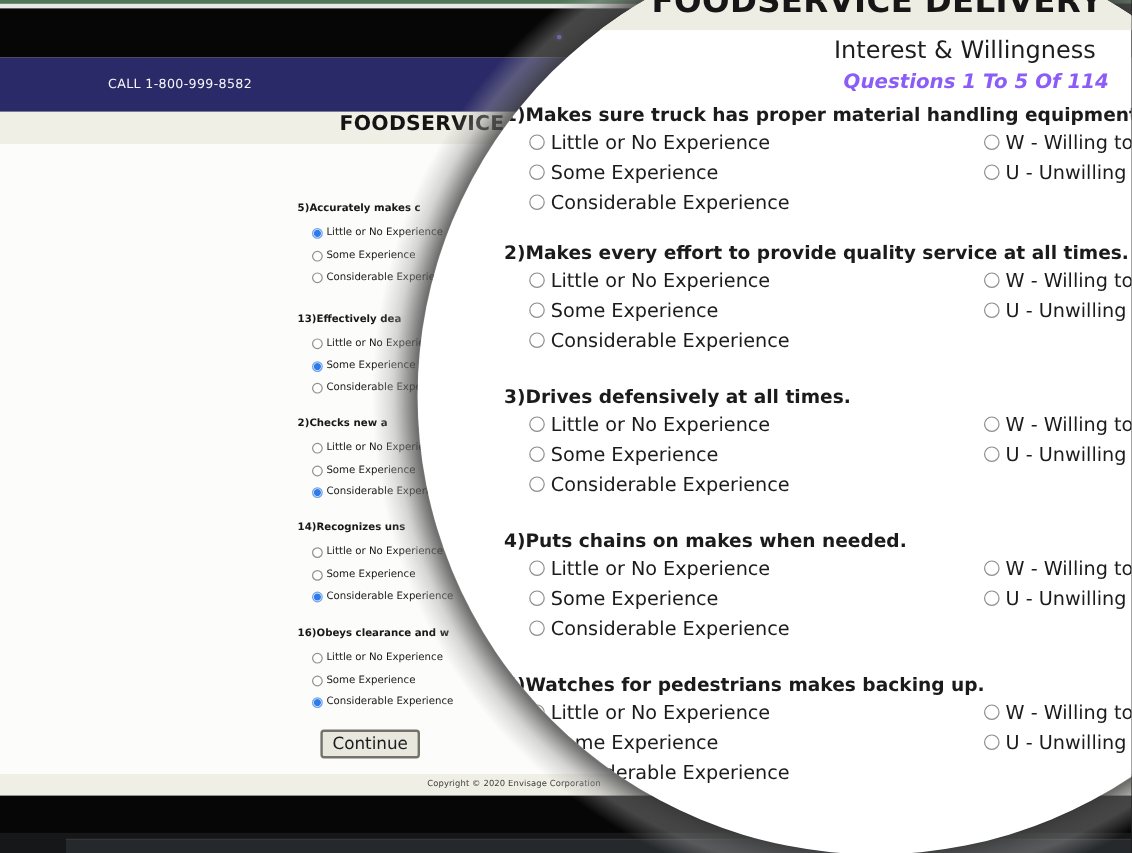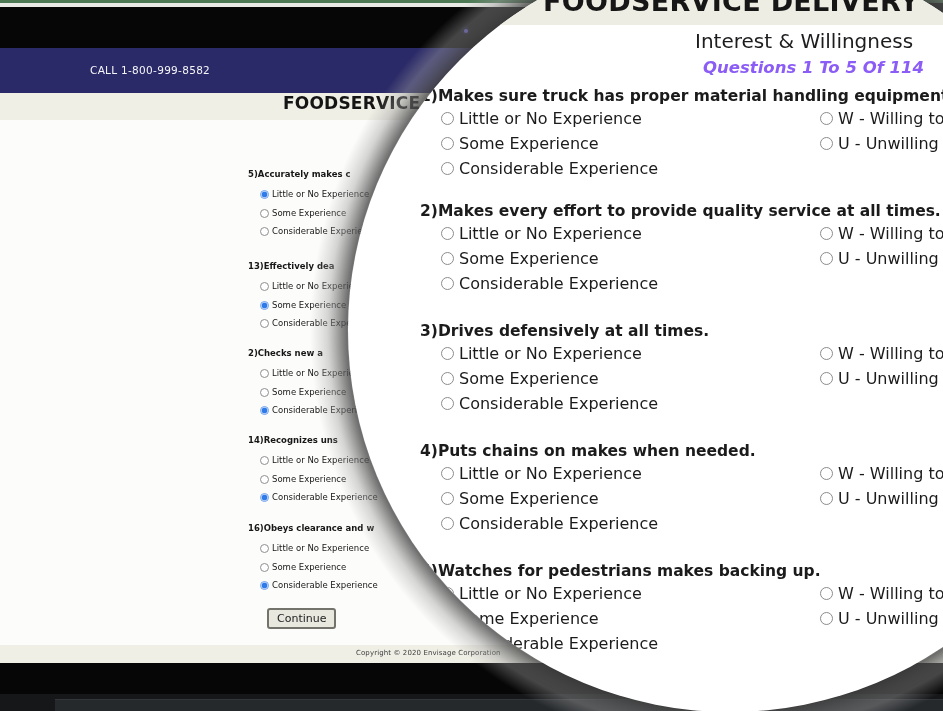--- a/index.html
+++ b/index.html
@@ -25,21 +25,21 @@
   .white-panel{left:0;top:72px;width:943px;height:525px;background:#fcfcfa;}
   .page-title{left:283px;top:45px;font-size:17px;font-weight:bold;color:#141414;letter-spacing:.2px;}
   .page-subtitle{left:0;top:79px;width:943px;text-align:center;font-size:11px;color:#1a1a1a;}
 
   .q{position:absolute;left:248px;width:220px;color:#171717;}
   .q .qhead{font-size:8.5px;font-weight:bold;white-space:nowrap;}
   .q .opt{position:absolute;left:12px;display:flex;align-items:center;gap:3px;font-size:8.5px;white-space:nowrap;}
   .rd{width:9px;height:9px;border:1px solid #8f8f8f;border-radius:50%;background:#fff;box-sizing:border-box;flex:0 0 auto;}
   .rd.on{border:1px solid #6ba0ee;background:radial-gradient(circle,#2f7bea 0 52%,#bcd4f6 62%,#fff 72%);}
 
-  .continue-btn{position:absolute;left:267px;top:560px;font-family:inherit;font-size:11px;color:#1c1c1c;
+  .continue-btn{position:absolute;left:267px;top:560px;font-family:inherit;font-size:14px;color:#1c1c1c;
                 background:#e9e8df;border:2px solid #73736b;border-radius:3px;padding:2px 8px;}
   .copyright{left:356px;top:601px;font-size:7px;color:#3d3d3d;letter-spacing:.1px;}
 
   
   .glow{left:310px;top:-90px;width:840px;height:840px;border-radius:50%;z-index:5;pointer-events:none;
         background:radial-gradient(closest-side,rgba(0,0,0,0) 376px,rgba(95,95,95,.75) 383px,
                    rgba(160,160,160,.42) 402px,rgba(185,185,185,0) 420px);}
   .circle{left:348px;top:-52px;width:764px;height:764px;border-radius:50%;background:#ffffff;
           overflow:hidden;z-index:6;box-shadow:0 0 22px rgba(0,0,0,.4);}
   .mag{position:absolute;left:-348px;top:52px;width:943px;height:711px;}

